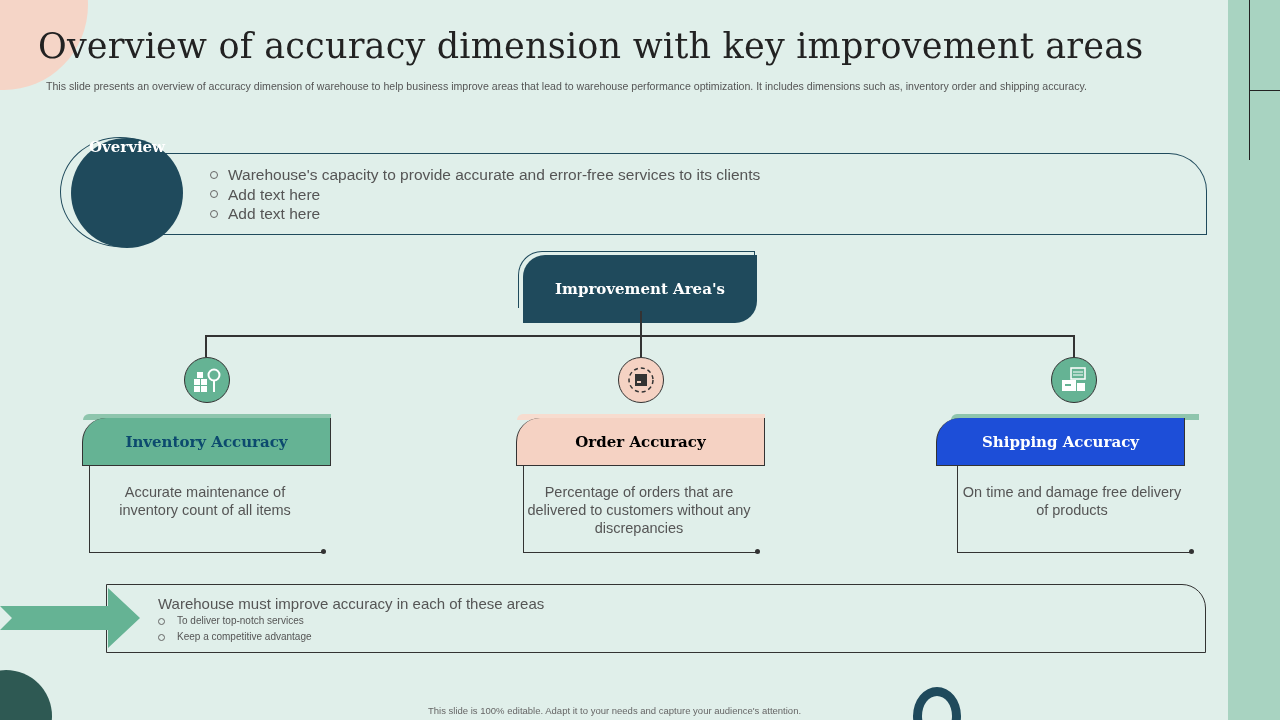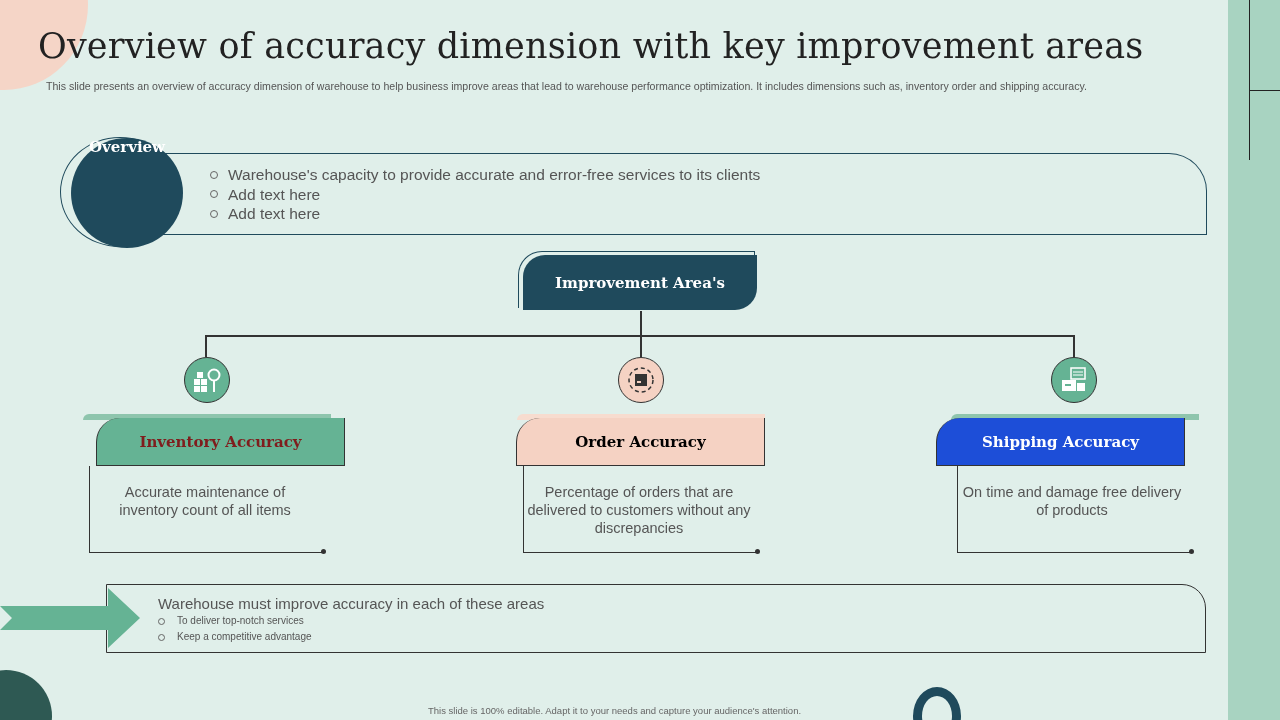--- a/index.html
+++ b/index.html
@@ -22,21 +22,21 @@
   #overview-box { left:140px; top:153px; width:1066px; height:80px; border:1.5px solid #1f4a5c; border-left:none; border-top-right-radius:38px; }
   #overview-ring { left:60px; top:137px; width:118px; height:108px; border-radius:50%; border:1.5px solid #1f4a5c; background:#e0efea; }
   #overview-circle { left:71px; top:138px; width:112px; height:110px; border-radius:50%; background:#1f4a5c; display:flex; align-items:flex-start; justify-content:center; color:#fff; font-size:15px; font-weight:bold; }
   #overview-list { left:210px; top:165px; font-size:15.5px; color:#555; line-height:19.5px; }
   .bullet-row { display:flex; align-items:center; }
   .bullet { width:6px; height:6px; border:1px solid #666; border-radius:50%; margin-right:10px; flex:none; }
 
   
   #imp-shadow { left:518px; top:251px; width:234px; height:56px; border:1.5px solid #1f4a5c; border-top-left-radius:24px; border-bottom:none; border-right:none; }
   #imp-shadow-top { left:542px; top:251px; width:212px; height:4px; border-top:1.5px solid #1f4a5c; border-right:1.5px solid #1f4a5c; }
-  #imp-header { left:523px; top:255px; width:234px; height:55px; background:#1f4a5c; border-top-left-radius:22px; border-bottom-right-radius:22px; color:#fff; display:flex; align-items:center; justify-content:center; font-size:15px; font-weight:bold; }
+  #imp-header { left:523px; top:255px; width:234px; height:68px; background:#1f4a5c; border-top-left-radius:22px; border-bottom-right-radius:22px; color:#fff; display:flex; align-items:center; justify-content:center; font-size:15px; font-weight:bold; }
 
   
   .line { background:#333; }
   #conn-v-center { left:640px; top:311px; width:1.5px; height:46px; }
   #conn-h { left:205px; top:335px; width:869px; height:1.5px; }
   #conn-v-left { left:205px; top:335px; width:1.5px; height:22px; }
   #conn-v-right { left:1073px; top:335px; width:1.5px; height:22px; }
 
   .icon-circle { width:44px; height:44px; border-radius:50%; border:1.5px solid #333; display:flex; align-items:center; justify-content:center; }
   #icon-inventory { left:184px; top:357px; background:#65b394; }
@@ -44,21 +44,21 @@
   #icon-shipping { left:1051px; top:357px; background:#65b394; }
 
   
   .card-head { height:48px; display:flex; align-items:center; justify-content:center; font-size:15px; font-weight:bold; border-top-left-radius:24px; box-sizing:border-box; border:1.5px solid #333; border-top:none; }
   .card-shade { height:6px; border-top-left-radius:24px; }
   .card-body { border-left:1.5px solid #333; border-bottom:1.5px solid #333; box-sizing:border-box; }
   .card-text { font-size:14.5px; color:#555; text-align:center; line-height:18px; }
   .dot { width:5px; height:5px; border-radius:50%; background:#333; }
 
   #card-inv-shade { left:83px; top:414px; width:248px; background:#8ec5ad; }
-  #card-inv-head { left:96px; top:418px; width:249px; background:#65b394; color:#7f1d1d; }
+  #card-inv-head { left:82px; top:418px; width:249px; background:#65b394; color:#0c4a6e; }
   #card-inv-body { left:89px; top:466px; width:236px; height:87px; }
   #card-inv-text { left:95px; top:483px; width:220px; }
   #card-inv-dot { left:321px; top:549px; }
 
   #card-ord-shade { left:517px; top:414px; width:248px; background:#f7dccf; }
   #card-ord-head { left:516px; top:418px; width:249px; background:#f5d2c3; color:#000000; }
   #card-ord-body { left:523px; top:466px; width:236px; height:87px; }
   #card-ord-text { left:526px; top:483px; width:226px; }
   #card-ord-dot { left:755px; top:549px; }
 

